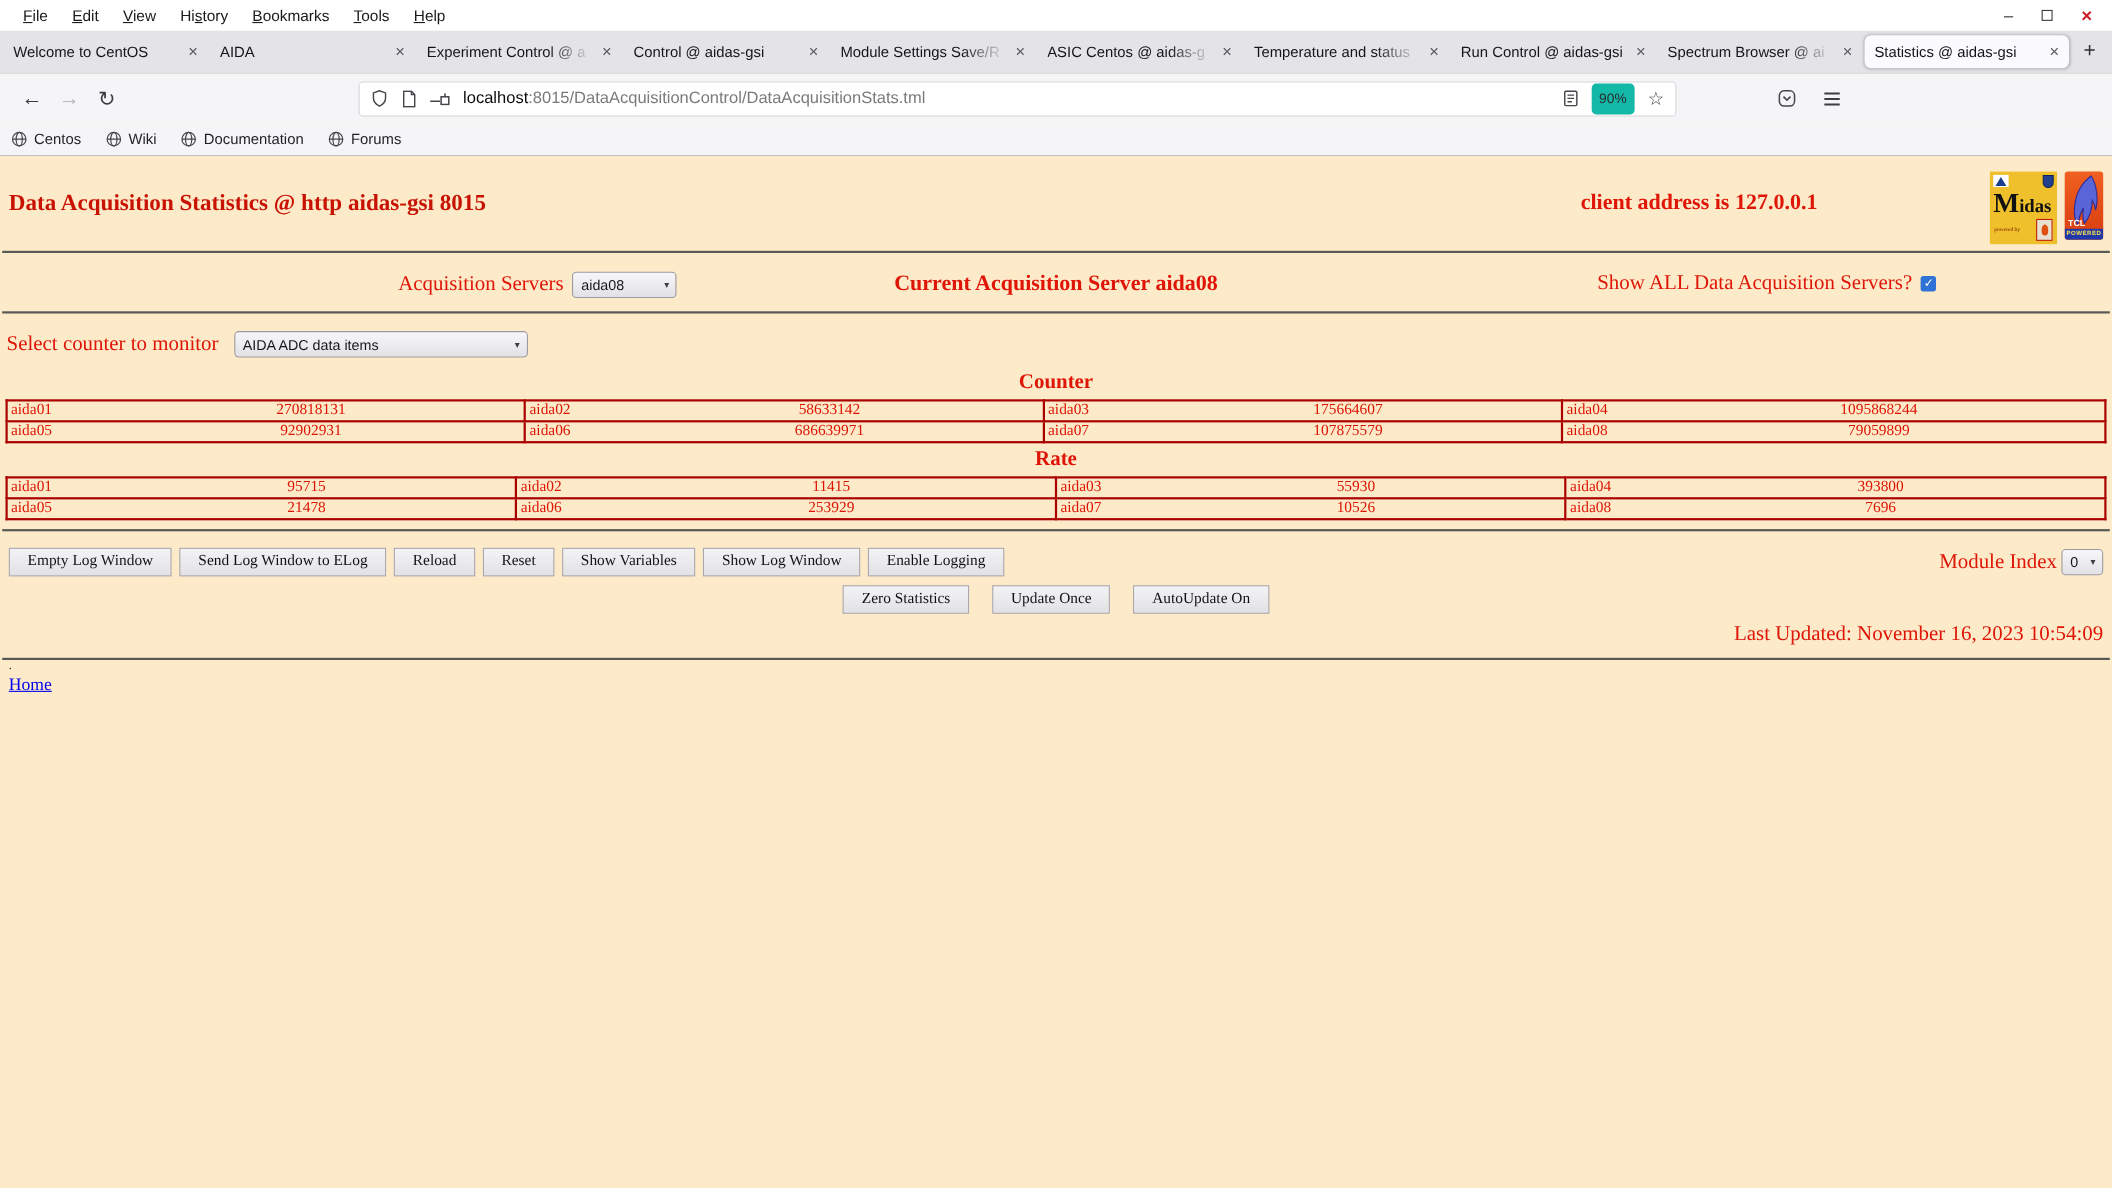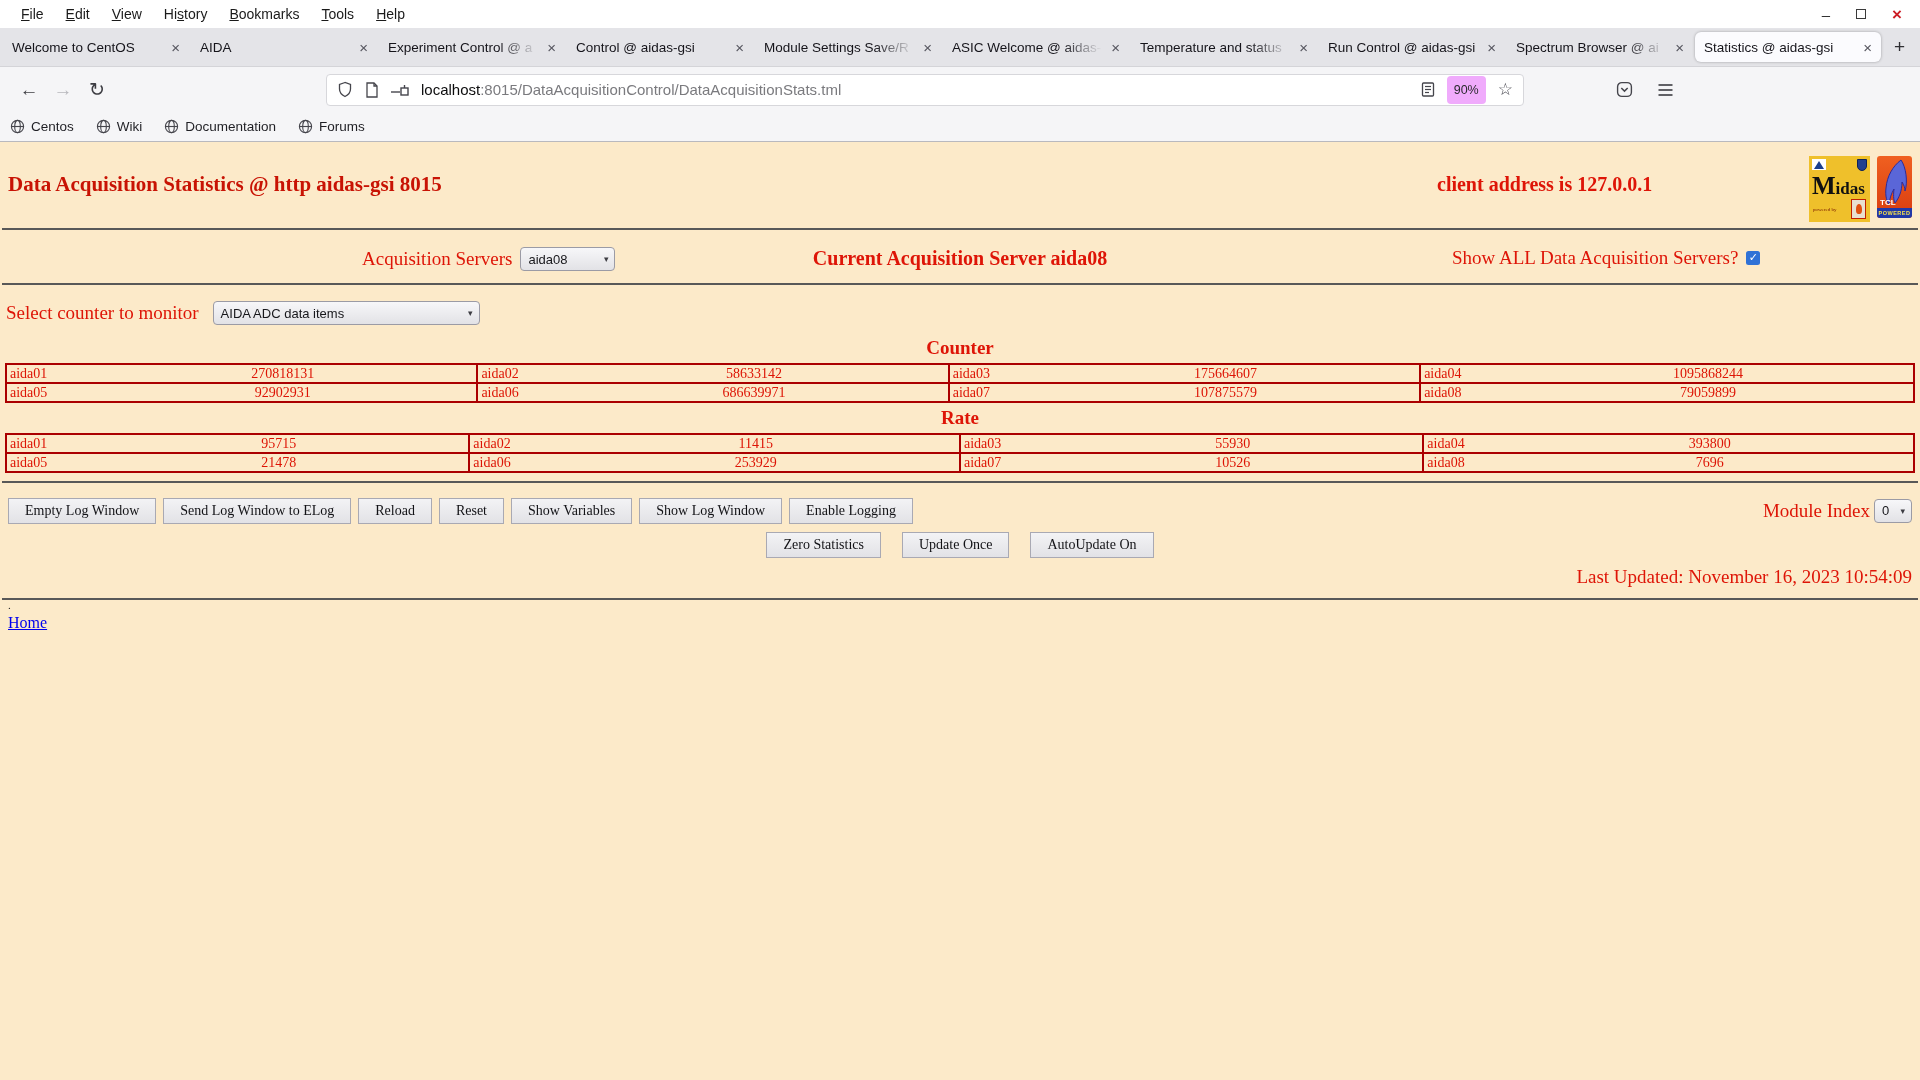--- a/index.html
+++ b/index.html
@@ -28,21 +28,21 @@
   .navbar { height:46px; background:#f5f5f7; border-top:1px solid #d4d4d8; display:flex;
             align-items:center; padding:0 12px; }
   .nav-ico { font-size:19px; color:#3c3c42; width:34px; text-align:center; }
   .nav-ico.disabled { color:#b7b7bc; }
   .nav-spacer { width:212px; }
   .urlbar { width:1198px; height:32px; background:#ffffff; border:1px solid #d7d7db;
             border-radius:4px; display:flex; align-items:center; padding:0 10px; gap:12px; }
   .urlbar svg { flex:none; }
   .url-text { font-size:15px; color:#0c0c0d; flex:1; white-space:nowrap; overflow:hidden; }
   .url-rest { color:#7a7a7e; }
-  .zoom-pill { background:#f0abfc; border-radius:4px; font-size:12.5px; color:#2a2a2e; padding:7px 7px; }
+  .zoom-pill { background:#14b8a6; border-radius:4px; font-size:12.5px; color:#2a2a2e; padding:7px 7px; }
   .star { font-size:17px; color:#4a4a52; }
   .after-url { display:flex; align-items:center; gap:24px; margin-left:92px; color:#3c3c42; }
 
   .bookmarksbar { height:30px; background:#f5f5f7; border-bottom:1px solid #b9b9be;
                   display:flex; align-items:center; padding:0 4px; gap:10px; }
   .bm { display:flex; align-items:center; gap:6px; font-size:13.5px; color:#1f1f24; padding:2px 6px; }
 
   
   .page { position:relative; height:937px; background:#fceac9;
           font-family:"Liberation Serif", serif; color:#de1507; }
@@ -72,21 +72,21 @@
 
   .checkbox { width:14px; height:14px; background:#3072d6; border-radius:2.5px; color:#fff;
               font-size:11px; line-height:14px; text-align:center;
               font-family:"DejaVu Sans",sans-serif; }
 
   .sec-heading { text-align:center; font-size:19px; font-weight:bold; height:24px; margin-top:10px; }
   .sec-heading.rate { margin-top:4px; }
   .stat-table { width:calc(100% - 10px); margin:2px 5px 0 5px; border-collapse:collapse;
                 border:2px solid #aa0000; }
   .stat-table td { border:2px solid #aa0000; padding:0; }
-  .pi { display:flex; align-items:center; height:17px; font-size:14px; color:#dd1405; }
+  .pi { display:flex; align-items:flex-start; height:17px; font-size:14px; color:#dd1405; }
   .pi .nm { width:82px; padding-left:3px; }
   .pi .vl { flex:1; text-align:center; }
 
   .hr3 { margin-top:8px; }
   .log-row { display:flex; align-items:center; gap:7px; padding:0 8px; margin-top:14px; height:27px; }
   .btn { background:linear-gradient(#f3f3f5,#e2e2e6); border:1px solid #a9a9b3; border-radius:0;
          font-family:Liberation Serif, serif; font-size:14px; color:#121216;
          padding:4px 16px; white-space:nowrap; }
   .module-grp { margin-left:auto; display:flex; align-items:center; gap:4px; }
   .action-row { display:flex; justify-content:center; gap:21px; margin-top:8px; height:26px; }
@@ -154,21 +154,21 @@
   </div>
   <div class="tab">
     <span class="tab-title">Control @ aidas-gsi</span>
     <span class="tab-close">×</span>
   </div>
   <div class="tab faded">
     <span class="tab-title">Module Settings Save/R</span>
     <span class="tab-close">×</span>
   </div>
   <div class="tab faded">
-    <span class="tab-title">ASIC Welcome @ aidas-g</span>
+    <span class="tab-title">ASIC Centos @ aidas-g</span>
     <span class="tab-close">×</span>
   </div>
   <div class="tab faded">
     <span class="tab-title">Temperature and status</span>
     <span class="tab-close">×</span>
   </div>
   <div class="tab">
     <span class="tab-title">Run Control @ aidas-gsi</span>
     <span class="tab-close">×</span>
   </div>

